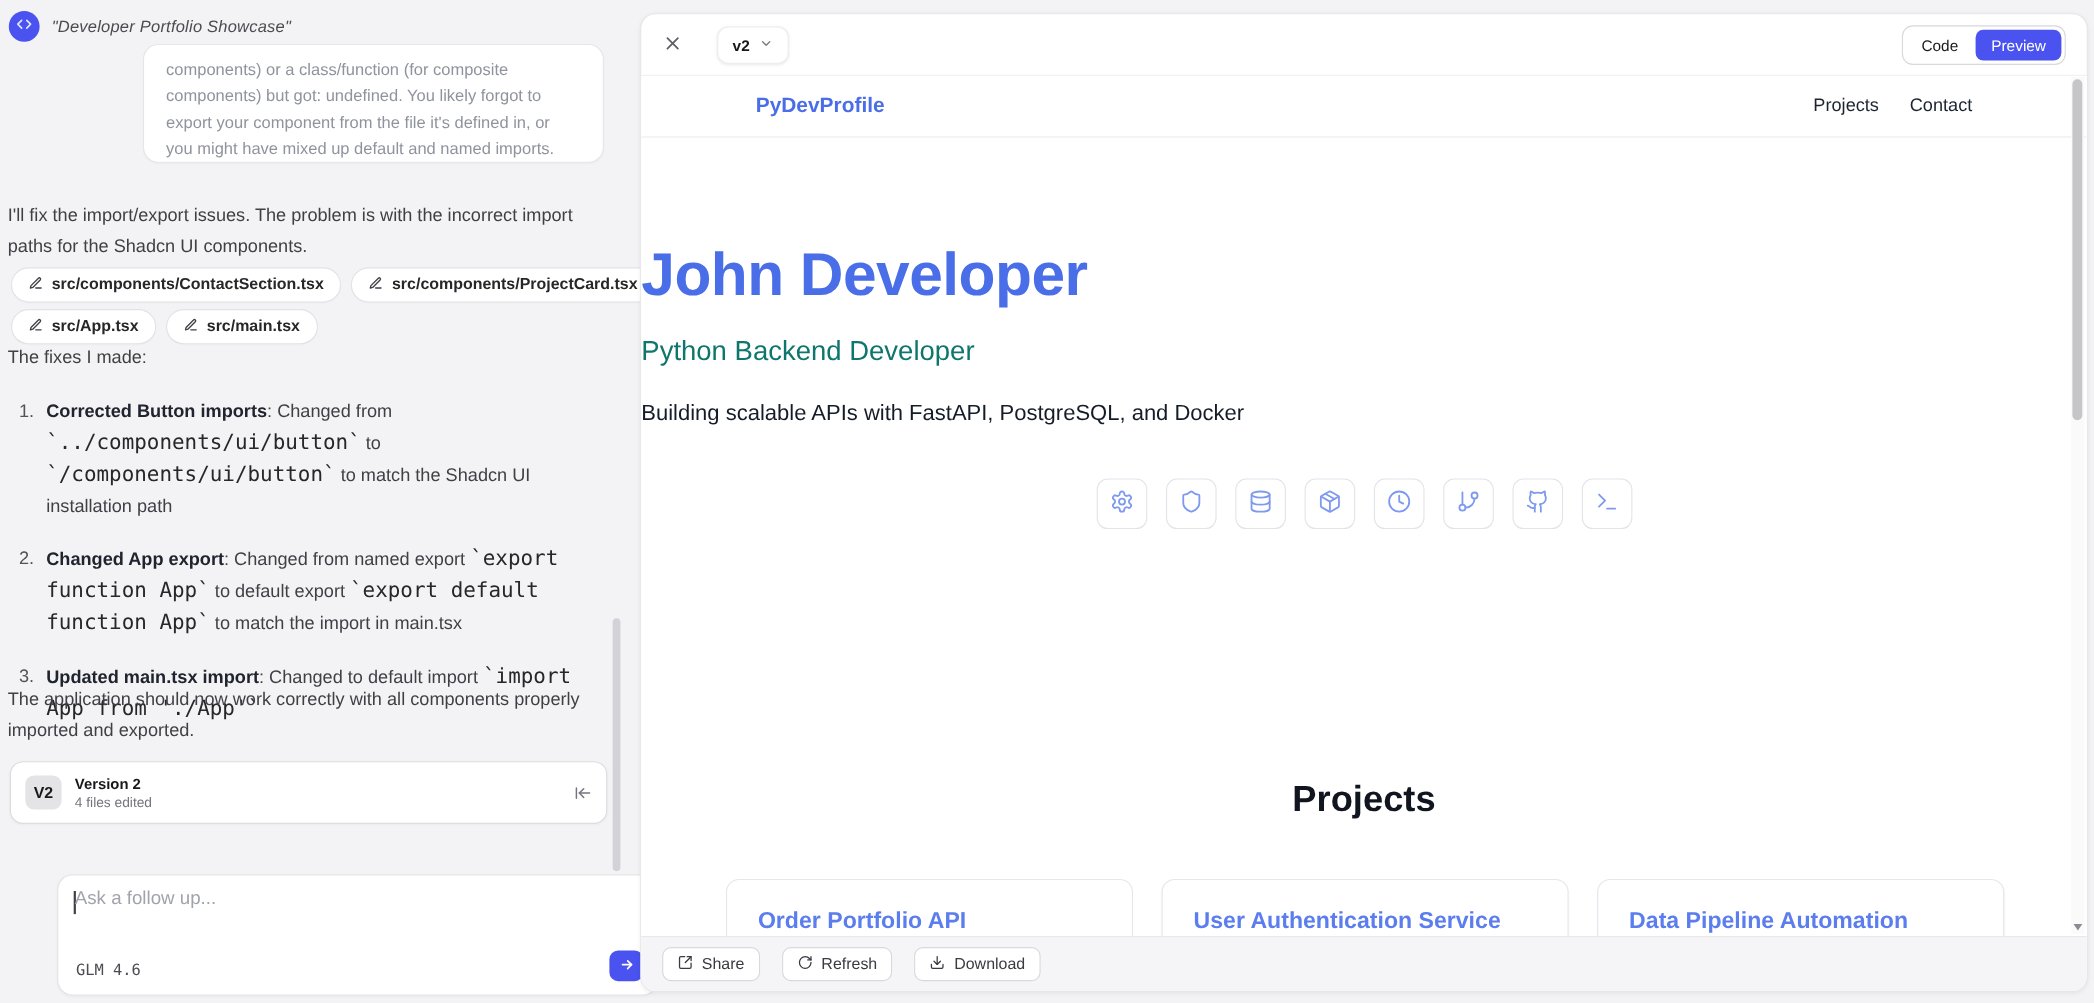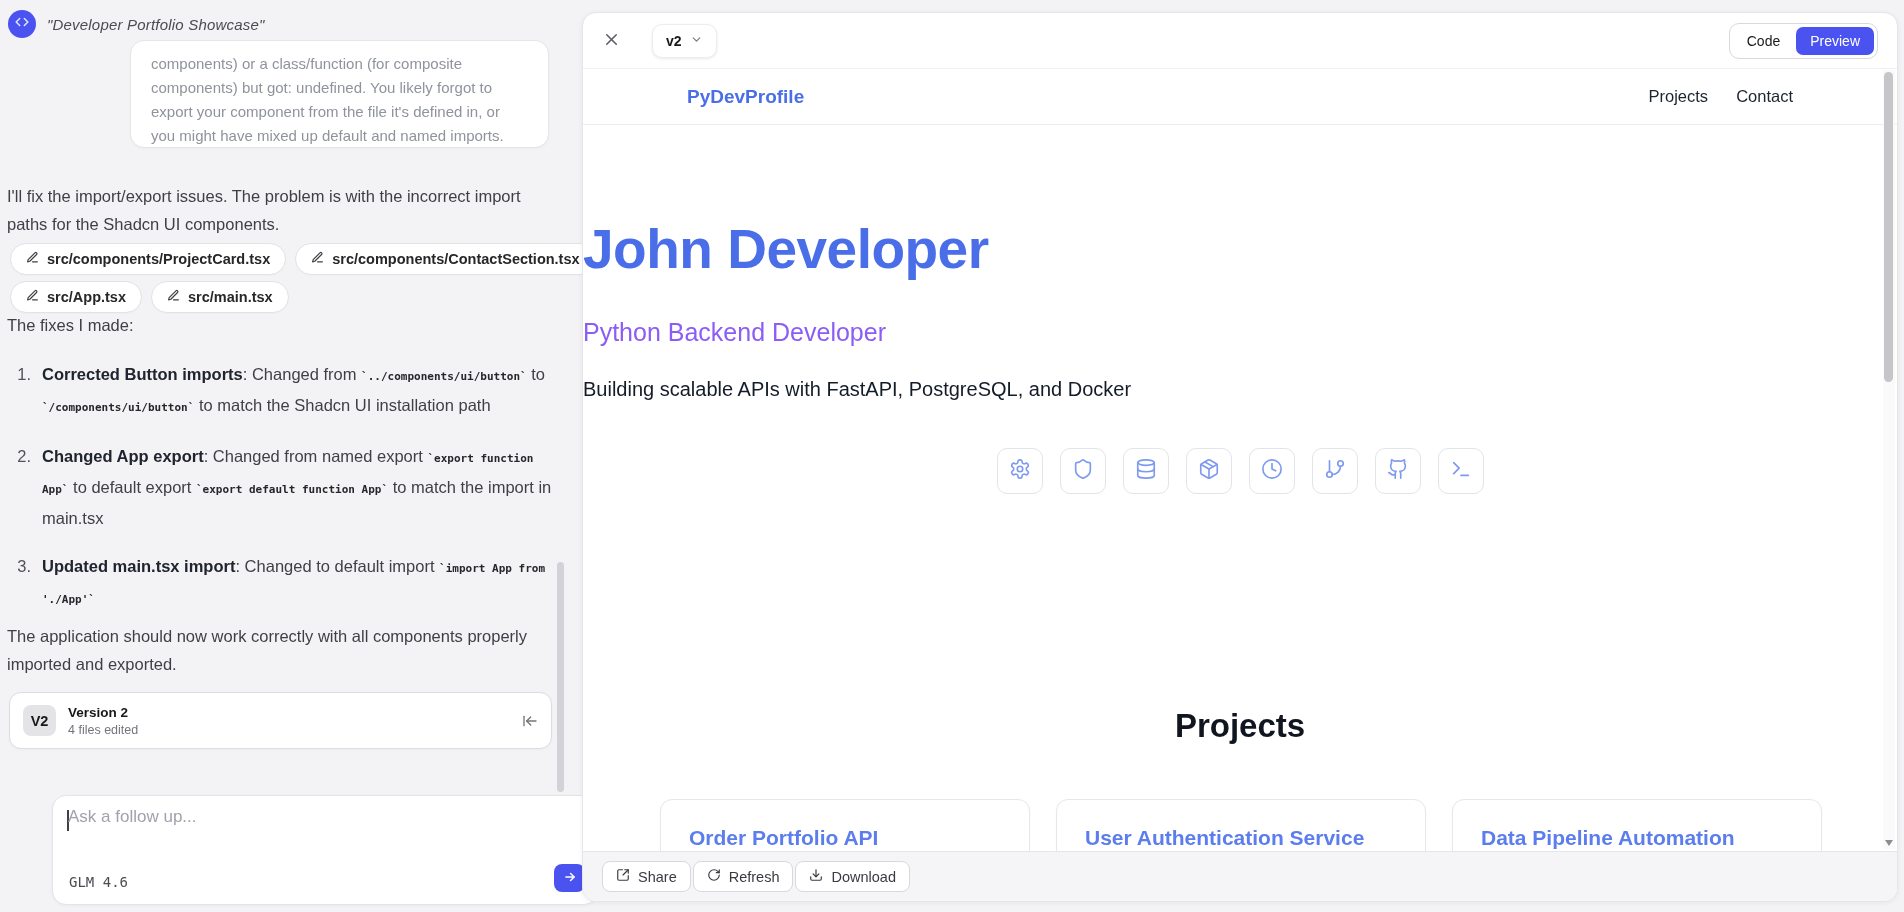--- a/index.html
+++ b/index.html
@@ -21,21 +21,21 @@
   .chips-row2 { position:absolute; left:10px; top:281px; display:flex; gap:9px; }
   .chip { display:flex; align-items:center; gap:8px; height:32px; padding:0 15px; background:#fff; border:1px solid #e2e2e7; border-radius:16px; font-size:14.5px; font-weight:600; color:#27272a; cursor:pointer; box-shadow:0 1px 1px rgba(0,0,0,.02); }
   .chip svg { color:#3f3f46; }
 
   .fixes-label { position:absolute; left:7px; top:316px; font-size:16.5px; color:#3f3f46; }
   .fixes-list { position:absolute; left:10px; top:360px; width:543px; }
   .fix { display:flex; gap:11px; margin-bottom:20px; font-size:16.5px; line-height:28px; color:#3f3f46; }
   .fix-num { min-width:21px; text-align:right; color:#52525b; flex:none; }
   .fix-body { flex:1; }
   .seg-bold { font-weight:700; color:#20242e;text-align:center; }
-  .seg-code { font-family:"DejaVu Sans Mono", monospace; font-weight:700; font-size:11px; color:#26262b; }
+  .seg-code { font-family:"DejaVu Sans Mono", monospace; font-weight:400; font-size:19px; color:#26262b; }
 
   .closing { position:absolute; left:7px; top:622px; width:546px; font-size:16.5px; line-height:28px; color:#3f3f46; }
 
   .version-card { position:absolute; left:9px; top:692px; width:543px; height:57px; background:#fff; border:1px solid #dcdce1; border-radius:12px; display:flex; align-items:center; padding:0 13px; gap:12px; cursor:pointer; box-shadow:0 1px 2px rgba(0,0,0,.03); }
   .v2-badge { width:33px; height:31px; background:#e4e4e7; border-radius:8px; font-weight:700; font-size:14.5px; color:#18181b; display:flex; align-items:center; justify-content:center; flex:none; }
   .vc-title { font-size:13.5px; font-weight:700; color:#18181b; }
   .vc-sub { font-size:12.5px; color:#74747d; margin-top:3px; }
   .vc-restore { margin-left:auto; color:#74747d; display:flex; cursor:pointer; }
 
   .chat-scrollbar { position:absolute; left:557px; top:562px; width:7px; height:230px; border-radius:4px; background:#d2d2d8; cursor:pointer; }
@@ -58,35 +58,35 @@
   .seg-btn.active { background:#4a52f0; color:#fff; }
 
   .site { position:absolute; top:56px; left:0; right:0; bottom:50px; overflow:hidden; background:#fff; }
   .site-header { position:absolute; top:0; left:0; right:0; height:56px; border-bottom:1px solid #ebebee; display:flex; align-items:center; padding:0 104px; }
   .site-brand { font-size:19px; font-weight:700; color:#4a6ee8; cursor:pointer; }
   .site-nav { margin-left:auto; display:flex; gap:28px; font-size:16.5px; font-weight:500; color:#1c2430; }
   .site-nav span { cursor:pointer; }
 
   .hero { position:absolute; top:56px; left:0; right:0; text-align:left; }
   .hero-name { margin-top:92px; font-size:55px; font-weight:700; color:#4a6ee8; letter-spacing:-.5px; }
-  .hero-role { margin-top:37px; font-size:25px; font-weight:500; color:#8b5cf6; }
+  .hero-role { margin-top:24px; font-size:25px; font-weight:500; color:#0f766e; }
   .hero-tagline { margin-top:31px; font-size:20px; font-weight:500; color:#141c28; }
   .tech-row { margin-top:47px; display:flex; justify-content:center; gap:17px; }
   .tech-btn { width:46px; height:46px; border:1px solid #e1e4e9; border-radius:10px; background:#fff; display:flex; align-items:center; justify-content:center; color:#7e9af0; cursor:pointer; }
 
   .projects-title { position:absolute; top:638px; left:0; right:0; text-align:center; font-size:33px; font-weight:800; color:#10151f; }
   .cards { position:absolute; top:730px; left:77px; display:flex; gap:26px; }
   .card { width:370px; height:130px; background:#fff; border:1px solid #e5e7eb; border-radius:12px; padding:26px 28px; box-shadow:0 1px 2px rgba(0,0,0,.04); cursor:pointer; }
   .card-title { font-size:21px; font-weight:700; color:#5b7ded; }
 
   .pv-scroll { position:absolute; top:57px; right:2px; bottom:52px; width:12px; background:#fafafa; }
   .pv-thumb { position:absolute; top:2px; left:1px; width:9px; height:310px; background:#c5c5ca; border-radius:5px; cursor:pointer; }
   .pv-down { position:absolute; bottom:3px; left:2px; width:0; height:0; border-left:4px solid transparent; border-right:4px solid transparent; border-top:6px solid #8c8c92; cursor:pointer; }
 
-  .win-footer { position:absolute; left:0; right:0; bottom:0; height:50px; background:#f5f5f7; border-top:1px solid #e6e6e9; border-radius:0 0 13px 13px; display:flex; align-items:center; padding:0 19px; gap:2px; }
+  .win-footer { position:absolute; left:0; right:0; bottom:0; height:50px; background:#f5f5f7; border-top:1px solid #e6e6e9; border-radius:0 0 13px 13px; display:flex; align-items:center; padding:0 19px; gap:20px; }
   .foot-btn { height:31px; padding:0 13px; background:#fff; border:1px solid #d8d8dd; border-radius:8px; display:flex; align-items:center; gap:8px; font-size:14.5px; color:#3a3a41; font-family:inherit; cursor:pointer; }
   .foot-btn svg { color:#3a3a41; }
 </style>
 </head>
 <body>
 
 <div id="stage">
 
   <div class="chat">
 
@@ -107,28 +107,28 @@
     </div>
 
     <div class="intro">I'll fix the import/export issues. The problem is with the incorrect import paths for the Shadcn UI components.</div>
 
     <div class="chips-row1">
       <div class="chip">
         <span><svg width="13" height="13" viewBox="0 0 24 24" fill="none" stroke="currentColor" stroke-width="2.2" stroke-linecap="round" stroke-linejoin="round">
               <path d="M12 20h9"></path>
               <path d="M16.5 3.5a2.12 2.12 0 0 1 3 3L7 19l-4 1 1-4Z"></path>
             </svg></span>
-        <span>src/components/ProjectCard.tsx</span>
+        <span>src/components/ContactSection.tsx</span>
       </div>
       <div class="chip">
         <span><svg width="13" height="13" viewBox="0 0 24 24" fill="none" stroke="currentColor" stroke-width="2.2" stroke-linecap="round" stroke-linejoin="round">
               <path d="M12 20h9"></path>
               <path d="M16.5 3.5a2.12 2.12 0 0 1 3 3L7 19l-4 1 1-4Z"></path>
             </svg></span>
-        <span>src/components/ContactSection.tsx</span>
+        <span>src/components/ProjectCard.tsx</span>
       </div>
     </div>
     <div class="chips-row2">
       <div class="chip">
         <span><svg width="13" height="13" viewBox="0 0 24 24" fill="none" stroke="currentColor" stroke-width="2.2" stroke-linecap="round" stroke-linejoin="round">
               <path d="M12 20h9"></path>
               <path d="M16.5 3.5a2.12 2.12 0 0 1 3 3L7 19l-4 1 1-4Z"></path>
             </svg></span>
         <span>src/App.tsx</span>
       </div>

